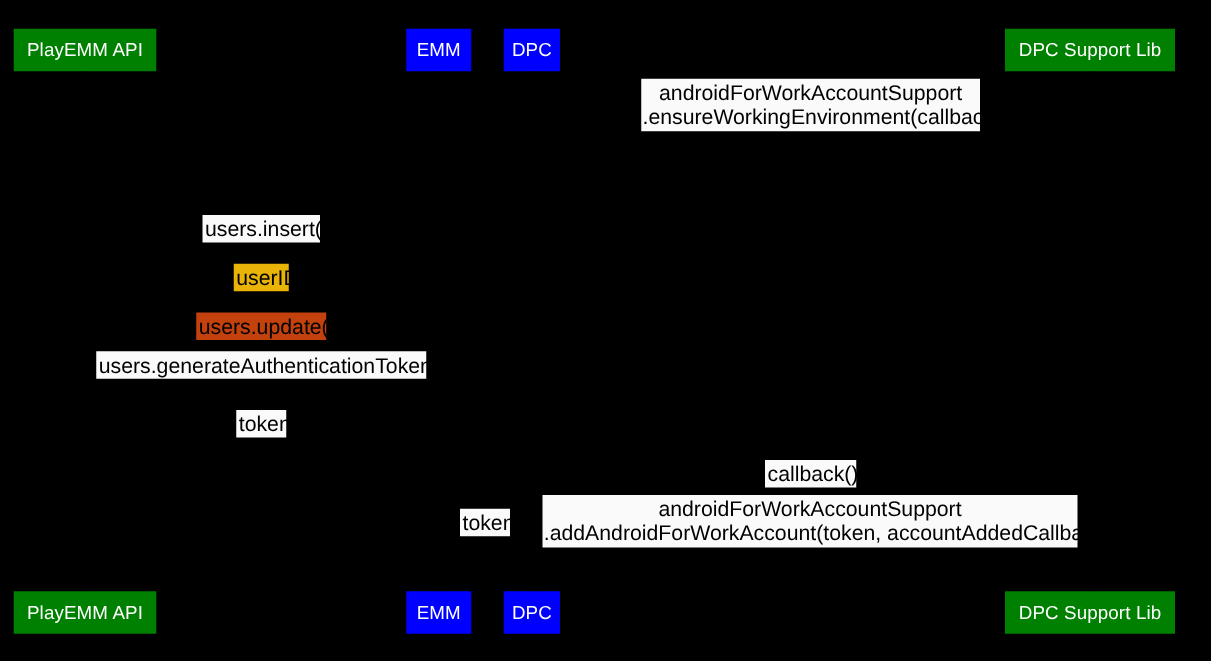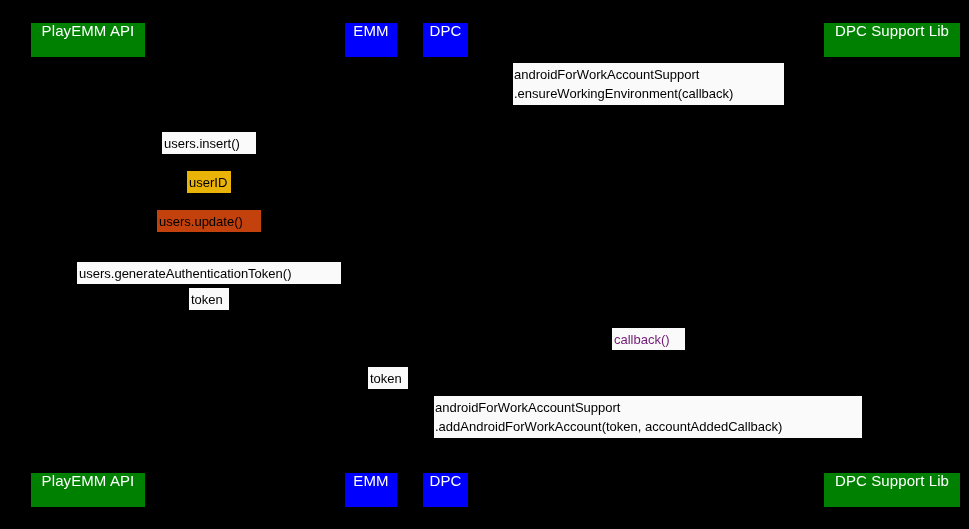--- a/index.html
+++ b/index.html
@@ -20,44 +20,44 @@
     left: 0;
     top: 0;
     width: 969px;
     height: 529px;
     background: #000000;
   }
   .participant {
     position: absolute;
     box-sizing: border-box;
     display: flex;
-    align-items: flex-start;
+    align-items: center;
     justify-content: center;
     color: #ffffff;
     font-size: 15px;
     line-height: 1;
     letter-spacing: 0.1px;
     white-space: nowrap;
     user-select: none;
-    margin-left: 20px;
   }
   .msg {
     position: absolute;
     box-sizing: border-box;
     background: #fafafa;
     color: #000000;
-    font-size: 13px;
+    font-size: 17px;
     line-height: 19px;
-    text-align: left;
+    text-align: center;
     white-space: pre;
     padding: 2px 1px 1px 1px;
     user-select: none;
   }
   .msg.single {
     padding: 2px 2px 2px 2px;
+    margin-top: 40px;
   }
   .lifeline {
     position: absolute;
     width: 1px;
     background: #000000;
   }
 </style>
 </head>
 <body>
 
@@ -87,23 +87,23 @@
 </div>
 <div class="participant" id="p-bot-3" style="left: 804px; top: 473px; width: 136px; height: 34px; background: rgb(0, 128, 0); color: rgb(255, 255, 255);">
   <span>DPC Support Lib</span>
 </div>
 
 <div class="msg" id="m-0" style="left: 513px; top: 63px; width: 271px; height: 42px; background: rgb(250, 250, 250); color: rgb(0, 0, 0);">androidForWorkAccountSupport
 .ensureWorkingEnvironment(callback)</div>
 <div class="msg single" id="m-1" style="left: 162px; top: 132px; width: 94px; height: 22px; background: rgb(250, 250, 250); color: rgb(0, 0, 0);">users.insert()</div>
 <div class="msg single" id="m-2" style="left: 187px; top: 171px; width: 44px; height: 22px; background: #eab308; color: rgb(0, 0, 0);">userID</div>
 <div class="msg single" id="m-3" style="left: 157px; top: 210px; width: 104px; height: 22px; background: #c2410c; color: rgb(0, 0, 0);">users.update()</div>
-<div class="msg single" id="m-4" style="left: 77px; top: 262px; width: 264px; height: 22px; background: rgb(250, 250, 250); color: rgb(0, 0, 0);">users.generateAuthenticationToken()</div>
+<div class="msg single" id="m-4" style="left: 77px; top: 241px; width: 264px; height: 22px; background: rgb(250, 250, 250); color: rgb(0, 0, 0);">users.generateAuthenticationToken()</div>
 <div class="msg single" id="m-5" style="left: 189px; top: 288px; width: 40px; height: 22px; background: rgb(250, 250, 250); color: rgb(0, 0, 0);">token</div>
-<div class="msg single" id="m-6" style="left: 612px; top: 328px; width: 73px; height: 22px; background: rgb(250, 250, 250); color: #701a75;">callback()</div>
+<div class="msg single" id="m-6" style="left: 612px; top: 328px; width: 73px; height: 22px; background: rgb(250, 250, 250); color: #000000;">callback()</div>
 <div class="msg single" id="m-7" style="left: 368px; top: 367px; width: 40px; height: 22px; background: rgb(250, 250, 250); color: rgb(0, 0, 0);">token</div>
 <div class="msg" id="m-8" style="left: 434px; top: 396px; width: 428px; height: 42px; background: rgb(250, 250, 250); color: rgb(0, 0, 0);">androidForWorkAccountSupport
 .addAndroidForWorkAccount(token, accountAddedCallback)</div>
 
 <div class="lifeline" style="left: 68px; top: 57px; height: 416px;"></div>
 <div class="lifeline" style="left: 351px; top: 57px; height: 416px;"></div>
 <div class="lifeline" style="left: 426px; top: 57px; height: 416px;"></div>
 <div class="lifeline" style="left: 872px; top: 57px; height: 416px;"></div>
 
 </body></html>

